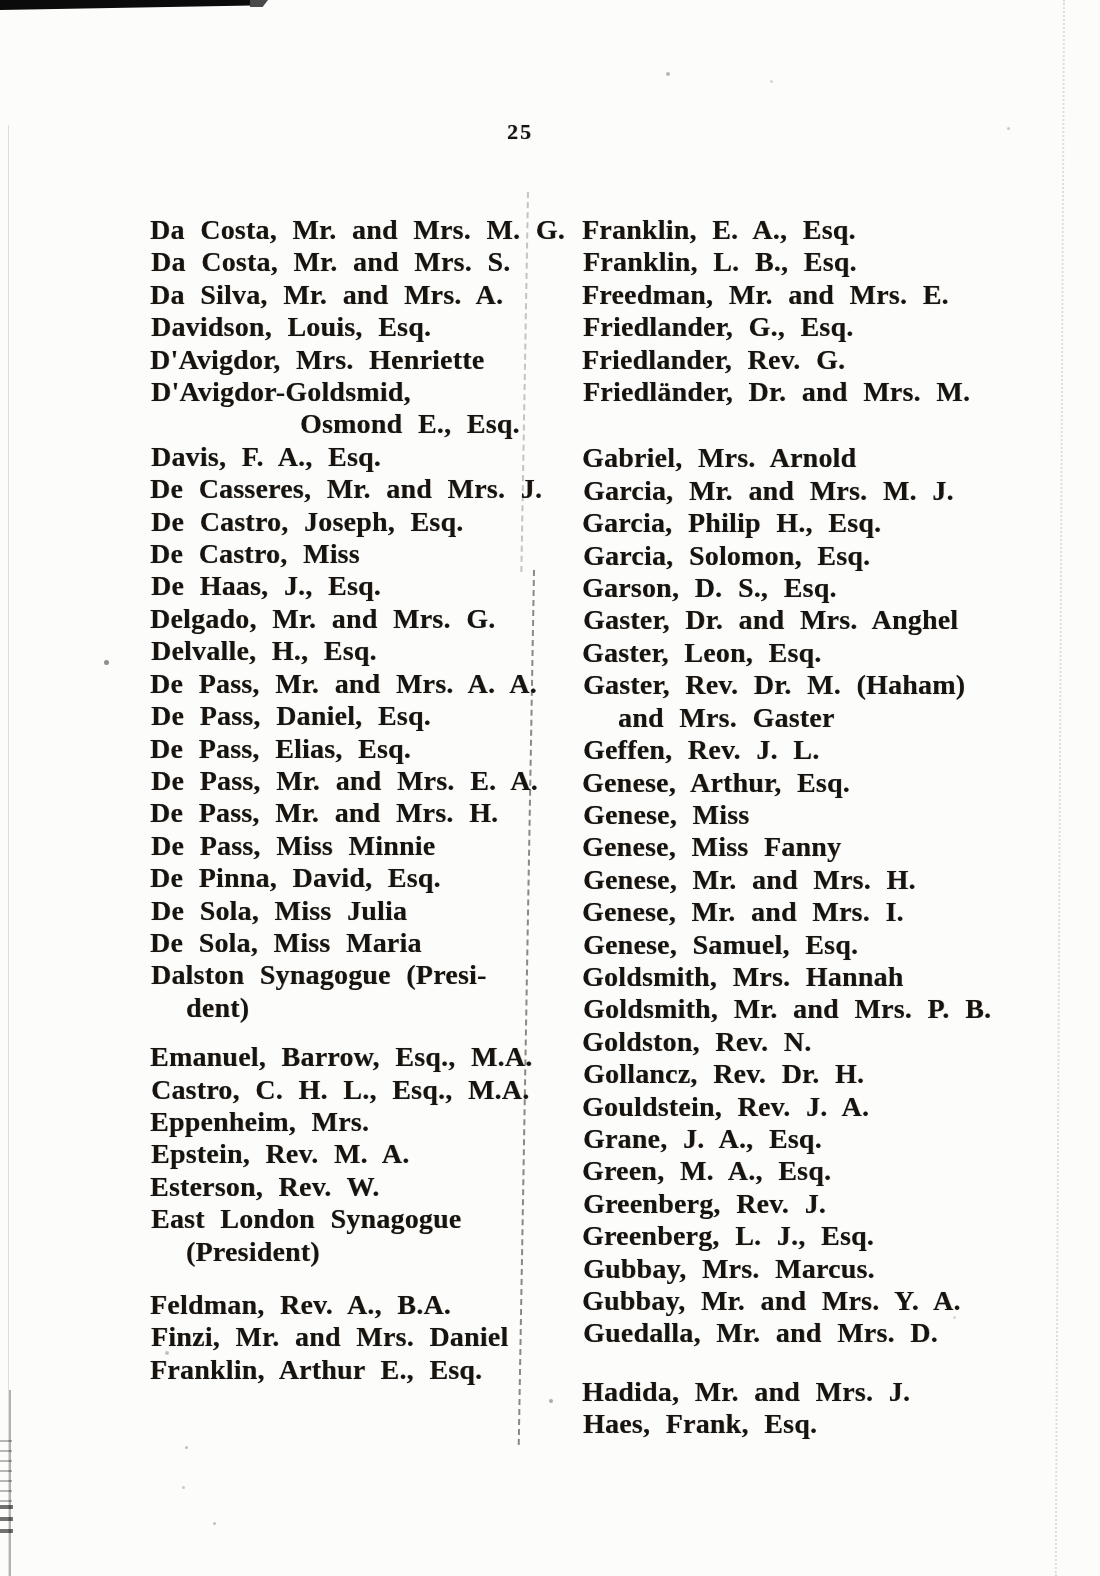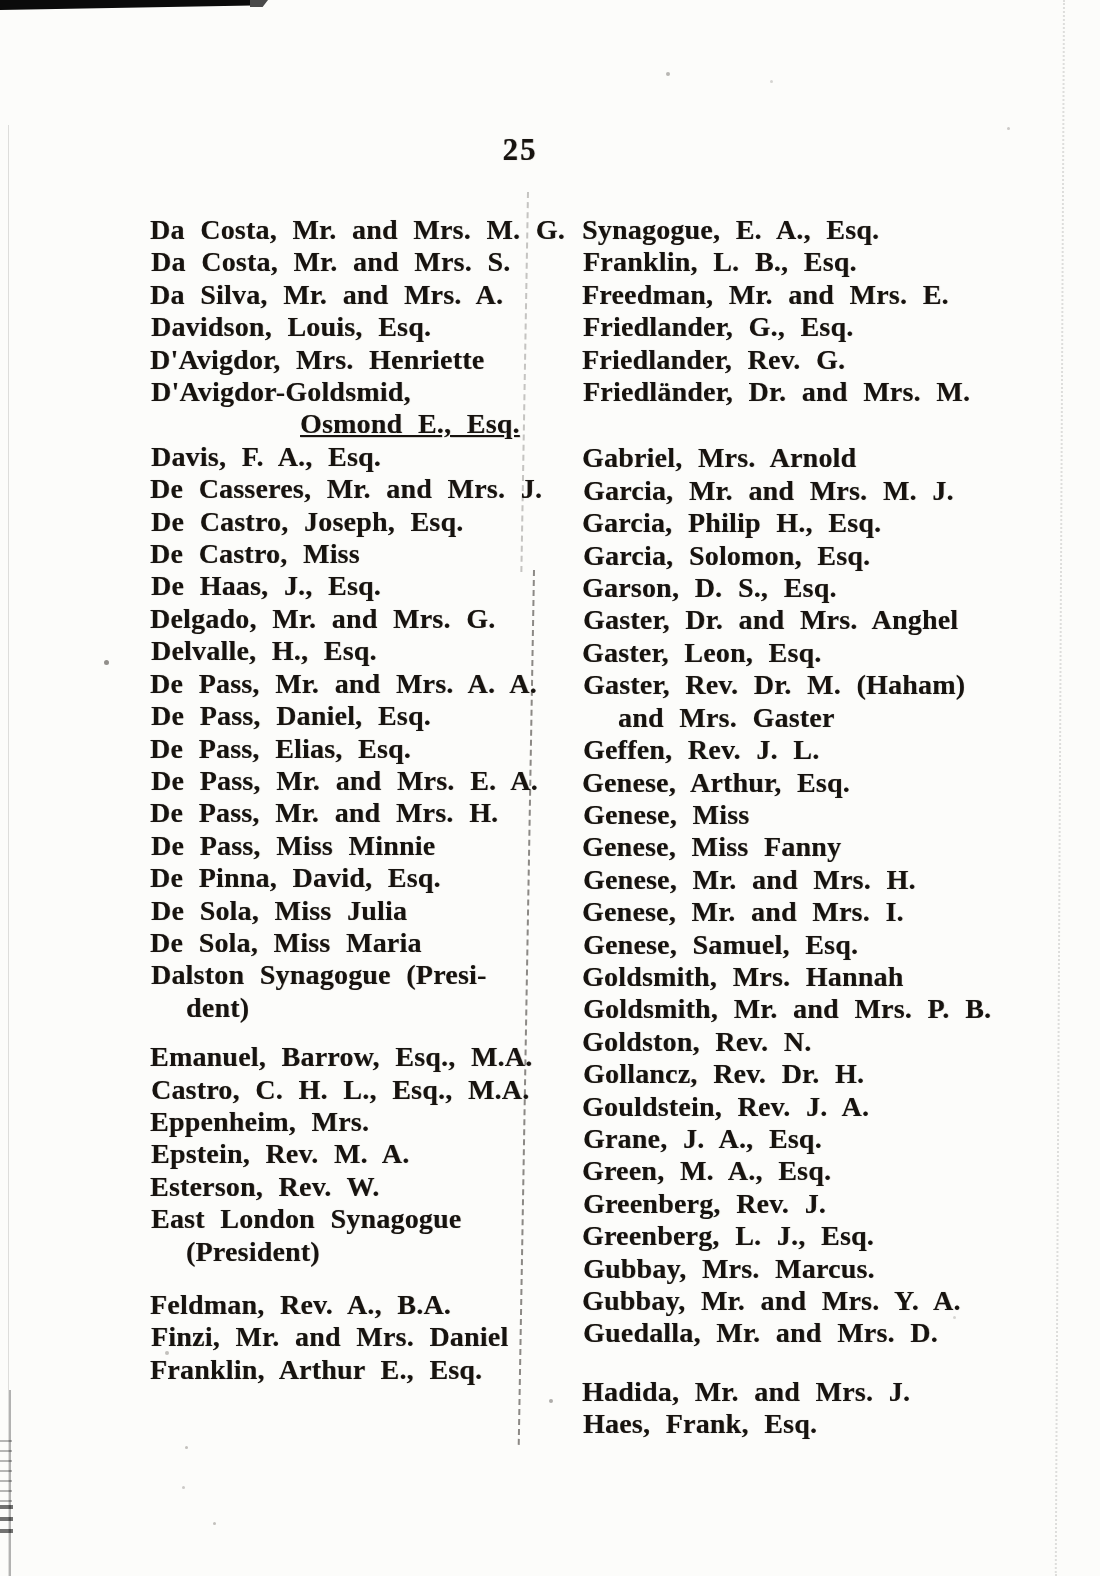--- a/index.html
+++ b/index.html
@@ -23,26 +23,26 @@
   }
   .col-left{left:133px;top:197px;width:400px;}
   .col-right{left:565px;top:197px;width:430px;}
   .group{margin:17px;}
   [data-col="left"]  .group:nth-child(2){margin-top:16px;}
   [data-col="left"]  .group:nth-child(3){margin-top:21px;}
   [data-col="right"] .group:nth-child(2){margin-top:34px;}
   [data-col="right"] .group:nth-child(3){margin-top:26px;}
   .line{white-space:nowrap;}
   .indent-1{padding-left:36px;}
-  .indent-2{padding-left:150px;text-decoration:underline;}
+  .indent-2{padding-left:150px;}
   .line:nth-child(even){transform:translateX(1px);}
   
   .page-num{
-    position:absolute;left:470px;top:132px;width:100px;
-    text-align:center;font-size:31px;font-weight:bold;letter-spacing:2px;
+    position:absolute;left:470px;top:119px;width:100px;
+    text-align:center;font-size:22px;font-weight:bold;letter-spacing:2px;
     text-shadow:0.4px 0.4px 0.7px rgba(35,28,20,0.5);
   }
   
   .top-bar{
     position:absolute;left:0;top:0;width:252px;height:10px;
     background:#0b0b0b;
     clip-path:polygon(0 0,100% 0,100% 55%,0 100%);
   }
   .top-bar-tail{
     position:absolute;left:250px;top:0;width:18px;height:7px;
@@ -149,21 +149,21 @@
         <div class="line indent-1">(President)</div>
       </div>
       <div class="group">
         <div class="line indent-0">Feldman, Rev. A., B.A.</div>
         <div class="line indent-0">Finzi, Mr. and Mrs. Daniel</div>
         <div class="line indent-0">Franklin, Arthur E., Esq.</div>
       </div>
     </div>
   <div class="col col-right" data-col="right">
       <div class="group">
-        <div class="line indent-0">Synagogue, E. A., Esq.</div>
+        <div class="line indent-0">Franklin, E. A., Esq.</div>
         <div class="line indent-0">Franklin, L. B., Esq.</div>
         <div class="line indent-0">Freedman, Mr. and Mrs. E.</div>
         <div class="line indent-0">Friedlander, G., Esq.</div>
         <div class="line indent-0">Friedlander, Rev. G.</div>
         <div class="line indent-0">Friedländer, Dr. and Mrs. M.</div>
       </div>
       <div class="group">
         <div class="line indent-0">Gabriel, Mrs. Arnold</div>
         <div class="line indent-0">Garcia, Mr. and Mrs. M. J.</div>
         <div class="line indent-0">Garcia, Philip H., Esq.</div>

